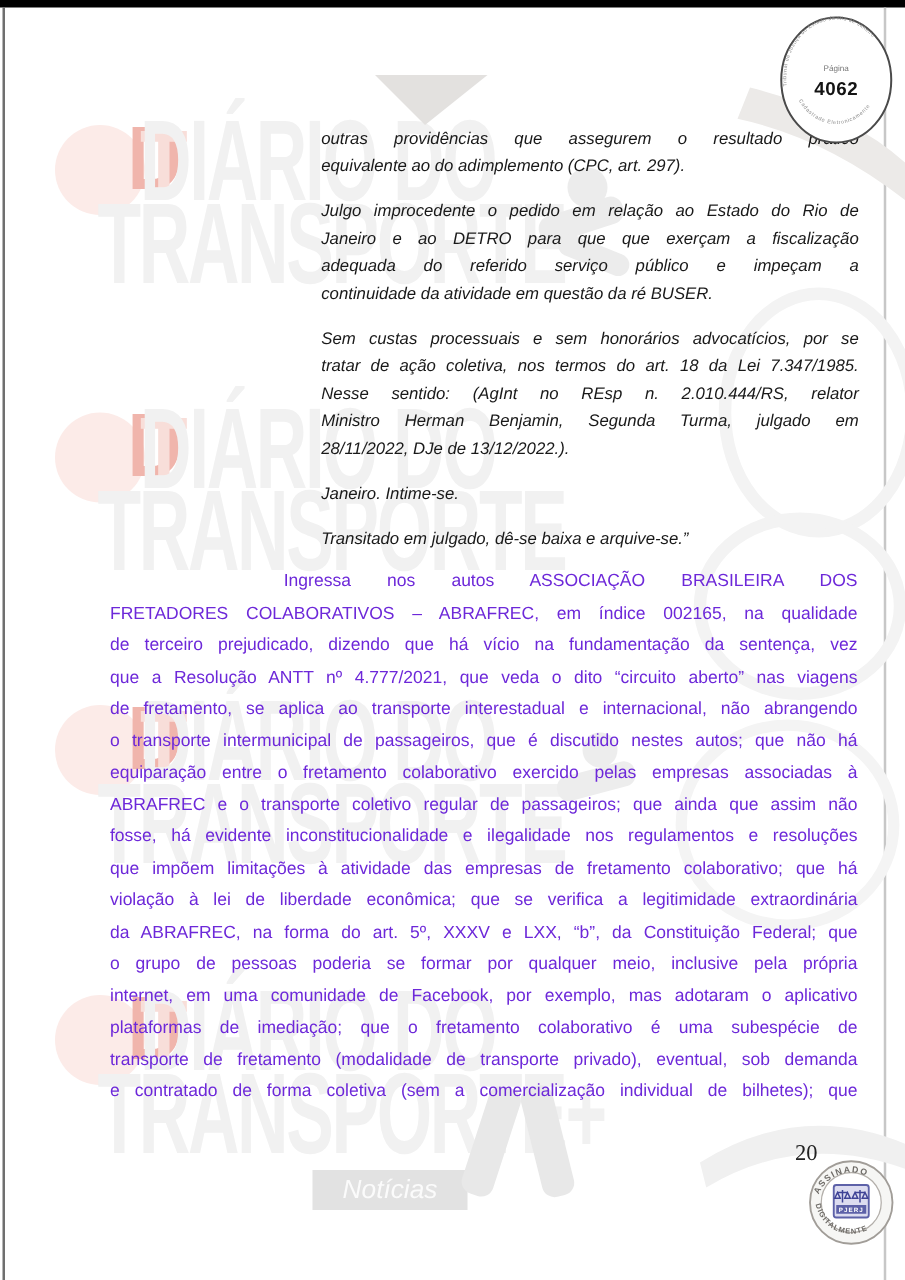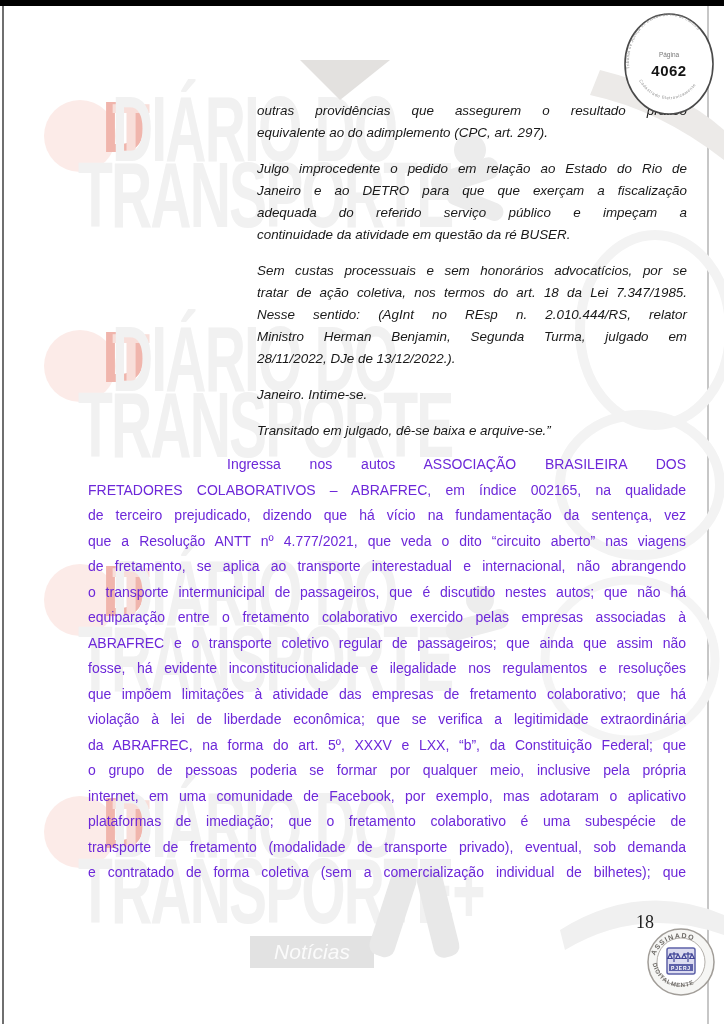--- a/index.html
+++ b/index.html
@@ -170,21 +170,21 @@
         <div class="bline">violação à lei de liberdade econômica; que se verifica a legitimidade extraordinária</div>
         <div class="bline">da ABRAFREC, na forma do art. 5º, XXXV e LXX, “b”, da Constituição Federal; que</div>
         <div class="bline">o grupo de pessoas poderia se formar por qualquer meio, inclusive pela própria</div>
         <div class="bline">internet, em uma comunidade de Facebook, por exemplo, mas adotaram o aplicativo</div>
         <div class="bline">plataformas de imediação; que o fretamento colaborativo é uma subespécie de</div>
         <div class="bline">transporte de fretamento (modalidade de transporte privado), eventual, sob demanda</div>
         <div class="bline">e contratado de forma coletiva (sem a comercialização individual de bilhetes); que</div>
       </div>
   </div>
 
-  <div class="page-number">18</div>
+  <div class="page-number">20</div>
 
   <svg class="seal" viewBox="0 0 72 78">
     <defs>
       <path id="sealTop" d="M 8,44 A 28,28 0 0 1 64,44" fill="none"></path>
       <path id="sealBot" d="M 7,36 A 29,29 0 0 0 65,36" fill="none"></path>
     </defs>
     <circle cx="36" cy="40" r="33" fill="#f6f6f4" stroke="#a19d98" stroke-width="1.5"></circle>
     <circle cx="36" cy="40" r="24" fill="#ffffff" stroke="#b3afaa" stroke-width="1"></circle>
     <text font-size="7" font-weight="bold" fill="#6d6a66" letter-spacing="1.2">
       <textPath href="#sealTop" startOffset="12%">ASSINADO</textPath>

